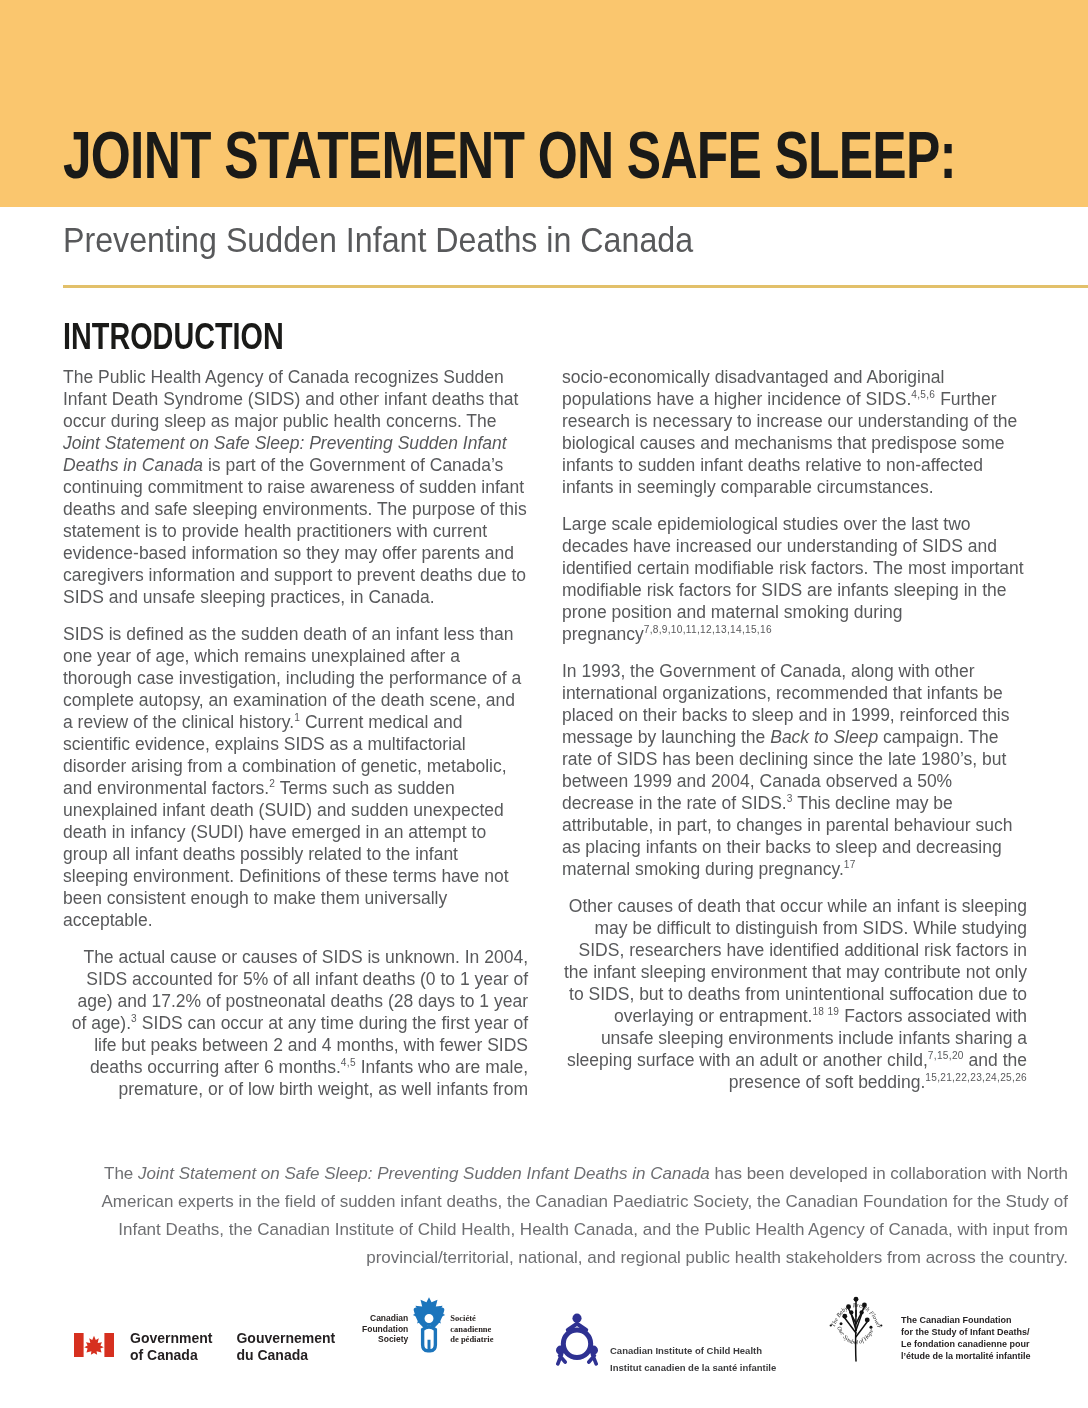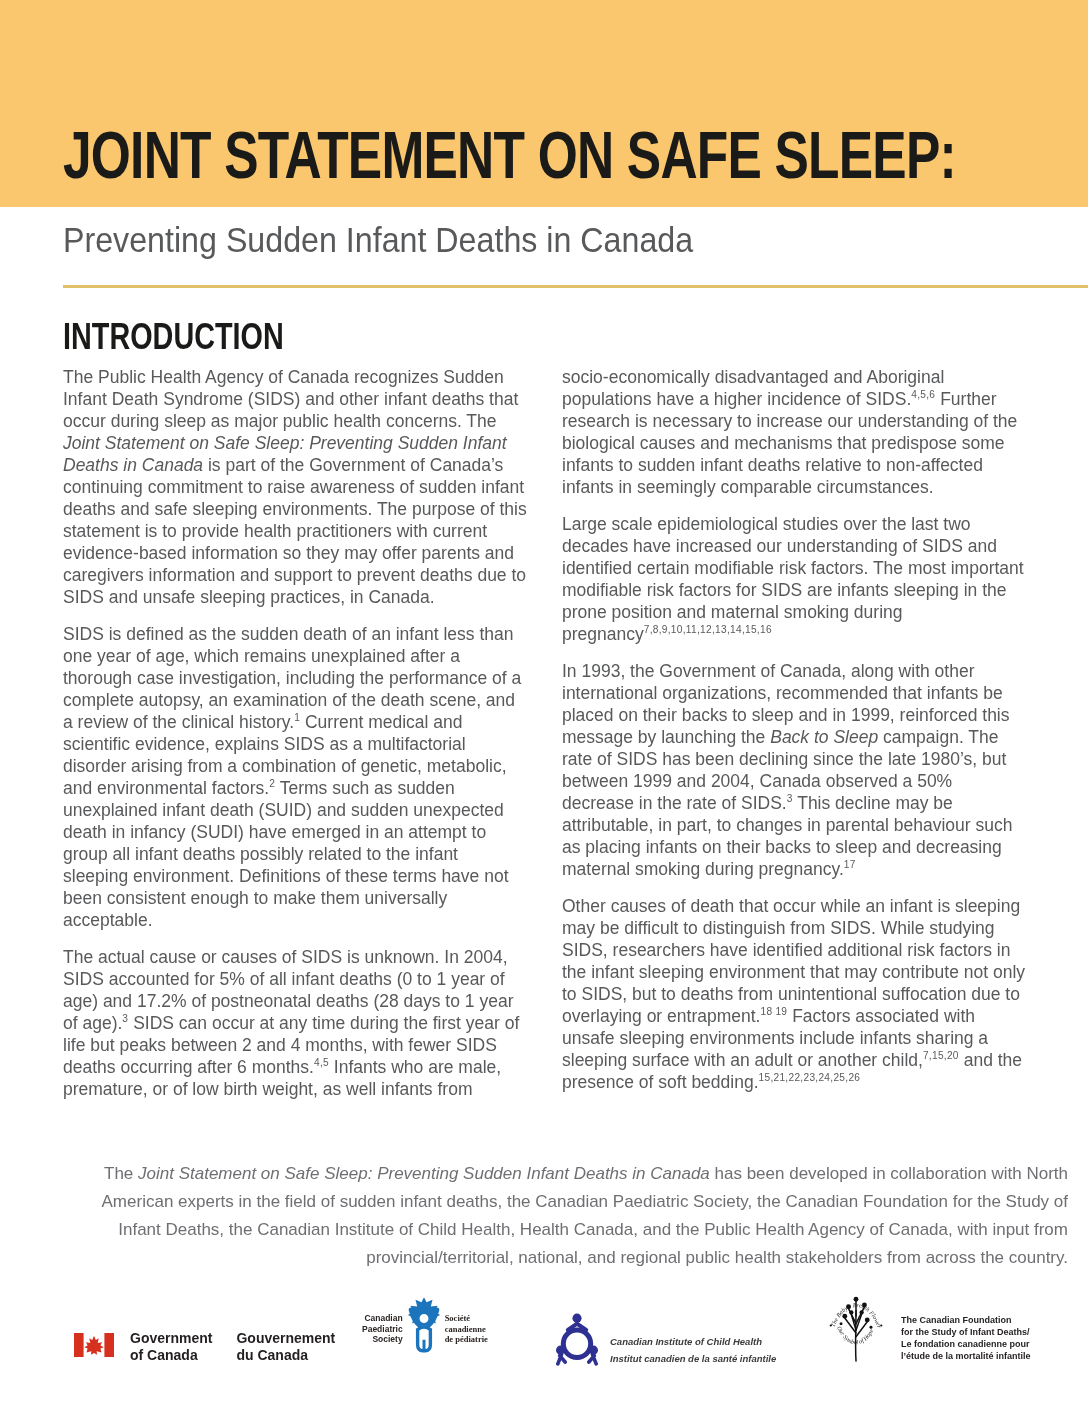--- a/index.html
+++ b/index.html
@@ -27,42 +27,42 @@
   .section-heading {
     position:absolute; left:63px; top:316px; margin:0;
     font-size:36px; font-weight:700; color:#1a1a18; white-space:nowrap;
     transform:scaleX(0.80); transform-origin:left top;
   }
 
   
   .columns { position:absolute; left:63px; top:366px; width:964px; display:flex; gap:34px; }
   .col { width:465px; font-size:17.5px; line-height:22px; color:#58595B; }
   .col p { margin:0 0 15px 0; }
-  .col p:last-child { margin-bottom:0; }
+  .col p:last-child { margin-bottom:0;text-align:right; }
   sup { font-size:58%; vertical-align:super; line-height:0; letter-spacing:0.3px; }
 
   
   .footnote {
     position:absolute; left:63px; top:1160px; width:1005px; margin:0;
     font-size:17px; line-height:28px; color:#6E6F72; font-weight:400;text-align:right;
   }
 
   
   .logo { position:absolute; display:flex; }
   .logo-gov { left:74px; top:1330px; align-items:center; }
   .gov-flag { margin-right:16px; flex:0 0 auto; }
   .gov-text { font-size:14px; line-height:17px; font-weight:600; color:#231F20; }
   .gov-text.en { margin-right:24px; }
 
   .logo-cps { left:362px; top:1294px; align-items:center; }
   .cps-label { font-size:8.5px; line-height:10.5px; font-weight:700; color:#2b2523; }
   .cps-label.en { text-align:right; margin-right:4px; }
   .cps-label.fr { text-align:left; margin-left:4px;font-family:Liberation Serif, serif; }
 
-  .logo-cich { left:556px; top:1310px; align-items:center;font-style:italic; }
+  .logo-cich { left:556px; top:1310px; align-items:flex-end; }
   .cich-text { margin-left:12px; margin-top:14px; font-size:9.5px; line-height:17px; font-weight:700; color:#3c3c3e; }
 
   .logo-cfsid { left:827px; top:1278px; align-items:flex-start; }
   .cfsid-text { margin-left:16px; margin-top:36px; font-size:9px; line-height:12px; font-weight:700; color:#231F20; }
 </style>
 </head>
 <body>
 
 <div class="page">
 
@@ -107,21 +107,21 @@
     </div>
     <div class="gov-text fr">
       <div>Gouvernement</div>
       <div>du Canada</div>
     </div>
   </div>
 
   <div class="logo logo-cps">
     <div class="cps-label en">
       <div>Canadian</div>
-      <div>Paediatric</div>
+      <div>Foundation</div>
       <div>Society</div>
     </div>
     <span>
       <svg width="34" height="66" viewBox="0 0 40 70" aria-hidden="true">
         <path d="M20 0 L23 6 L30 3 L28 11 L36 10 L32 17 L39 21 L32 24 L34 31 L25 27 L26 34 L20 30 L14 34 L15 27 L6 31 L8 24 L1 21 L8 17 L4 10 L12 11 L10 3 L17 6 Z" fill="#1C75BC"></path>
         <path d="M5 15 Q8 28 15 33" stroke="#1C75BC" stroke-width="6" fill="none" stroke-linecap="round"></path>
         <path d="M35 15 Q32 28 25 33" stroke="#1C75BC" stroke-width="6" fill="none" stroke-linecap="round"></path>
         <circle cx="20" cy="25" r="7" fill="#ffffff" stroke="#1C75BC" stroke-width="3.5"></circle>
         <path d="M12.5 38 q7.5 -6 15 0 l0 18 q0 7 -6 7 l-3 0 q-6 0 -6 -7 Z" fill="#ffffff" stroke="#1C75BC" stroke-width="4"></path>
         <line x1="20" y1="50" x2="20" y2="61" stroke="#1C75BC" stroke-width="3.5"></line>

